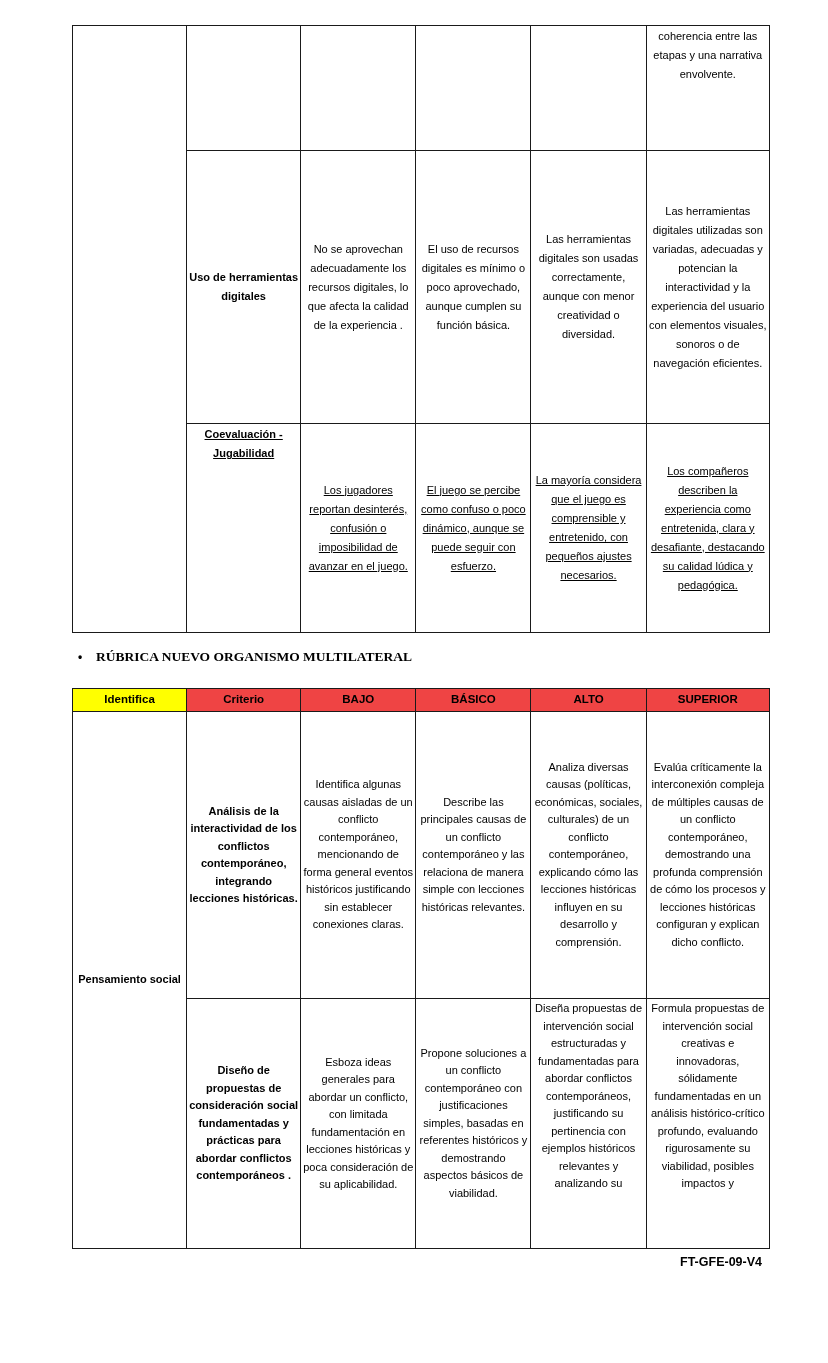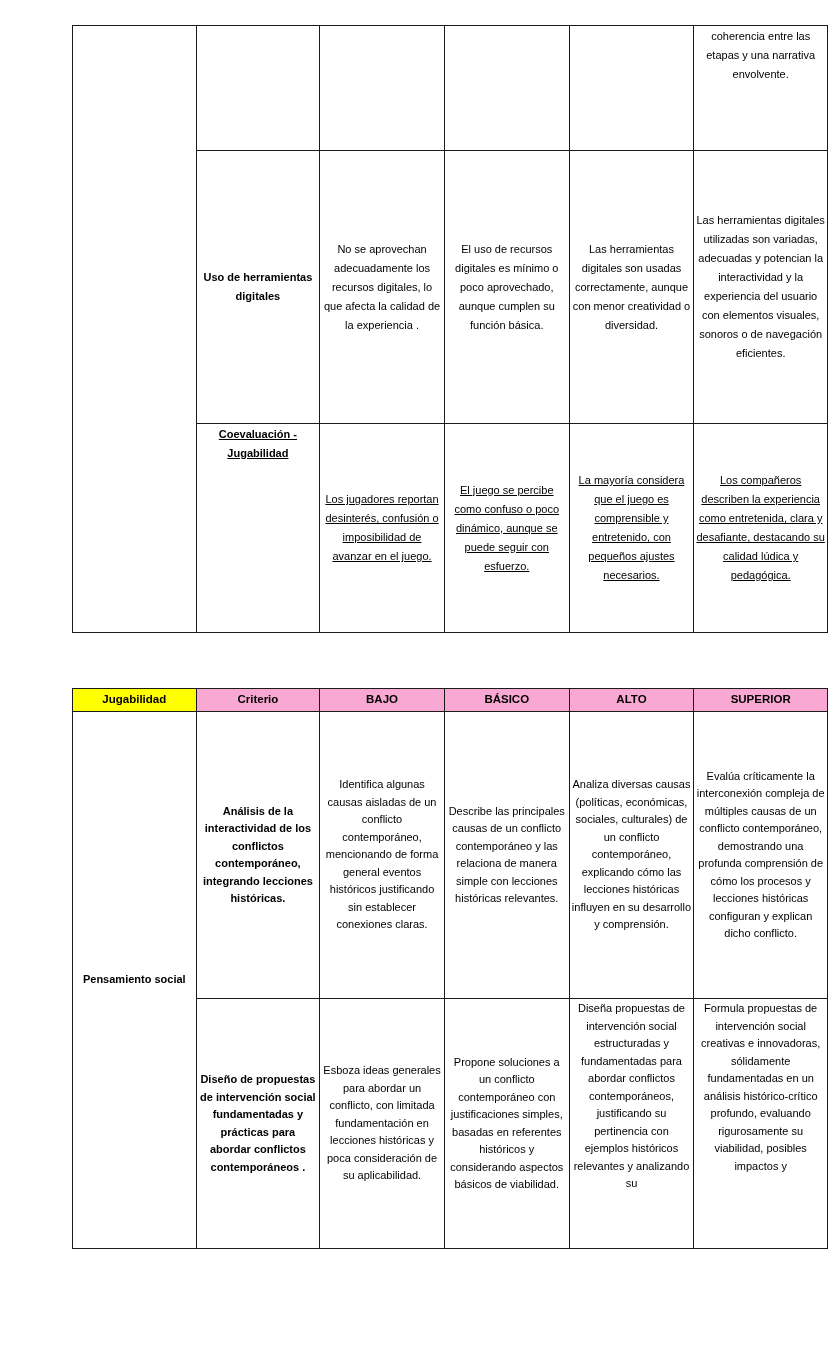--- a/index.html
+++ b/index.html
@@ -11,21 +11,21 @@
     color:#000;
     overflow:hidden;
   }
   .page{position:absolute;inset:0;}
 
   table{
     border-collapse:collapse;
     table-layout:fixed;
     position:absolute;
     left:72px;
-    width:756px;
+    width:698px;
   }
   td{
     border:1px solid #1a1a1a;
     font-size:11px;
     text-align:center;
     vertical-align:middle;
     padding:1px 2px;
     overflow:hidden;
     word-wrap:break-word;
   }
@@ -41,21 +41,21 @@
   .t1 tr.r2 td{height:270px;}
   .t1 tr.r3 td{height:206px;text-decoration:underline;}
 
   .t2 tr.hdr td{height:20px;font-size:11.5px;font-weight:bold;padding:1px 2px;}
   .t2 tr.r1 td{height:284px;}
   .t2 tr.r2 td{height:247px;}
 
   .bold{font-weight:bold;}
   .va-top{vertical-align:top;}
   .bg-y{background:#FFFF00;}
-  .bg-g{background:#f9a8d4;}
+  .bg-g{background:#ef4444;}
 
   .heading{
     position:absolute;
     left:78px;top:649px;
     font-family:"Liberation Serif", serif;
     font-weight:bold;
     font-size:13.5px;
     color:#000;
     white-space:nowrap;
   }
@@ -102,51 +102,55 @@
       <tr class="r3">
         <td class="va-top bold">Coevaluación - Jugabilidad</td>
         <td>Los jugadores reportan desinterés, confusión o imposibilidad de avanzar en el juego.</td>
         <td>El juego se percibe como confuso o poco dinámico, aunque se puede seguir con esfuerzo.</td>
         <td>La mayoría considera que el juego es comprensible y entretenido, con pequeños ajustes necesarios.</td>
         <td>Los compañeros describen la experiencia como entretenida, clara y desafiante, destacando su calidad lúdica y pedagógica.</td>
       </tr>
     </tbody>
   </table>
 
+  <div class="heading">
+    <span class="bullet">•</span><span>RÚBRICA NUEVO ORGANISMO MULTILATERAL</span>
+  </div>
 
   <table class="t2">
     <colgroup>
       <col class="c1">
         <col class="c2">
         <col class="c3">
       <col class="c4">
         <col class="c5">
         <col class="c6">
     </colgroup>
     <tbody>
       <tr class="hdr">
-        <td class="bg-y">Jugabilidad</td>
+        <td class="bg-y">Identifica</td>
         <td class="bg-g">Criterio</td>
         <td class="bg-g">BAJO</td>
         <td class="bg-g">BÁSICO</td>
         <td class="bg-g">ALTO</td>
         <td class="bg-g">SUPERIOR</td>
       </tr>
       <tr class="r1">
         <td rowspan="2" class="bold">Pensamiento social</td>
         <td class="bold">Análisis de la interactividad de los conflictos contemporáneo, integrando lecciones históricas.</td>
         <td>Identifica algunas causas aisladas de un conflicto contemporáneo, mencionando de forma general eventos históricos justificando sin establecer conexiones claras.</td>
         <td>Describe las principales causas de un conflicto contemporáneo y las relaciona de manera simple con lecciones históricas relevantes.</td>
         <td>Analiza diversas causas (políticas, económicas, sociales, culturales) de un conflicto contemporáneo, explicando cómo las lecciones históricas influyen en su desarrollo y comprensión.</td>
         <td>Evalúa críticamente la interconexión compleja de múltiples causas de un conflicto contemporáneo, demostrando una profunda comprensión de cómo los procesos y lecciones históricas configuran y explican dicho conflicto.</td>
       </tr>
       <tr class="r2">
-        <td class="bold">Diseño de propuestas de intervención social fundamentadas y prácticas para abordar conflictos contemporáneos .</td>
+        <td class="bold">Diseño de propuestas de consideración social fundamentadas y prácticas para abordar conflictos contemporáneos .</td>
         <td>Esboza ideas generales para abordar un conflicto, con limitada fundamentación en lecciones históricas y poca consideración de su aplicabilidad.</td>
-        <td>Propone soluciones a un conflicto contemporáneo con justificaciones simples, basadas en referentes históricos y considerando aspectos básicos de viabilidad.</td>
+        <td>Propone soluciones a un conflicto contemporáneo con justificaciones simples, basadas en referentes históricos y demostrando aspectos básicos de viabilidad.</td>
         <td class="va-top">Diseña propuestas de intervención social estructuradas y fundamentadas para abordar conflictos contemporáneos, justificando su pertinencia con ejemplos históricos relevantes y analizando su</td>
         <td class="va-top">Formula propuestas de intervención social creativas e innovadoras, sólidamente fundamentadas en un análisis histórico-crítico profundo, evaluando rigurosamente su viabilidad, posibles impactos y</td>
       </tr>
     </tbody>
   </table>
 
+  <div class="footer-code">FT-GFE-09-V4</div>
 
 </div>
 
 </body></html>

